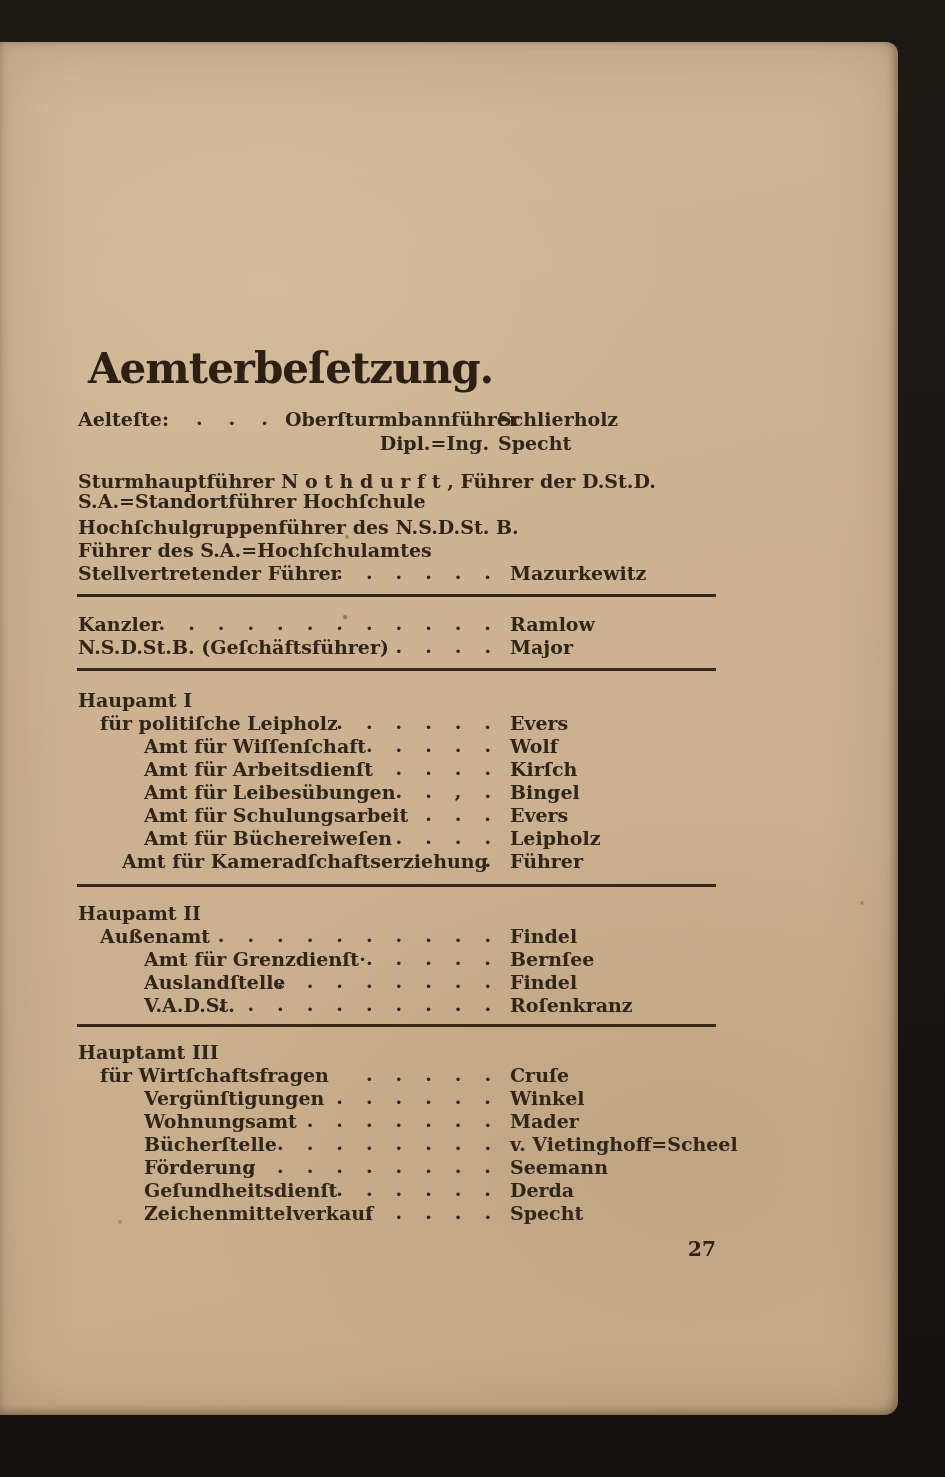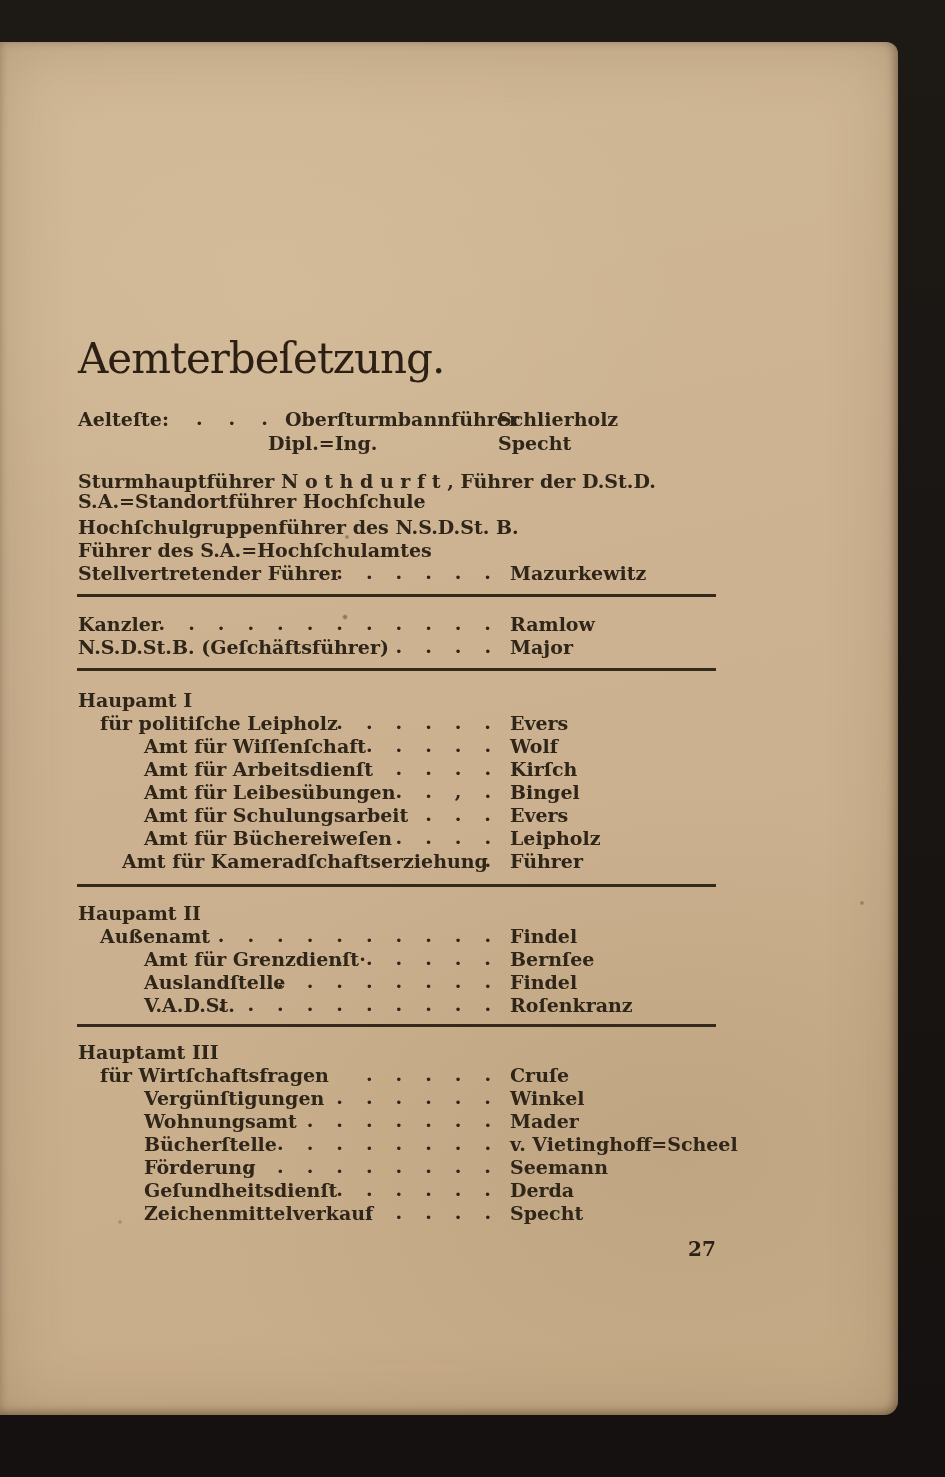--- a/index.html
+++ b/index.html
@@ -20,34 +20,34 @@
       linear-gradient(168deg,#d0b795 0%,#ccb291 45%,#c7ac88 100%);
     border-radius:0 12px 14px 0;
     box-shadow:
       inset 0 0 70px rgba(92,66,36,0.22),
       inset -4px 0 9px rgba(56,38,18,0.30),
       inset 0 -4px 9px rgba(56,38,18,0.28),
       inset 0 3px 6px rgba(250,238,214,0.18);
     color:#2f2519;
   }
   .title{
-    position:absolute;left:78px;top:294px;margin:0;
-    font-size:42px;font-weight:400;letter-spacing:-1px;color:#2b2013;
+    position:absolute;left:78px;top:294px;margin:10px;
+    font-size:42px;font-weight:700;letter-spacing:-1px;color:#2b2013;
     white-space:nowrap;line-height:1.1;
   }
   .block{position:absolute;left:78px;top:0;width:660px;height:100%;}
   .row{position:absolute;left:0;width:640px;height:23px;font-size:19px;font-weight:700;line-height:23px;}
   .row .label,.row .rank,.row .name{position:absolute;top:0;white-space:nowrap;}
   .row .name{left:432px;}
   .dots{
     position:absolute;left:0;top:-1px;width:436px;text-align:right;
     letter-spacing:23px;white-space:nowrap;font-weight:700;
   }
   .dots-mid{position:absolute;left:118px;top:-1px;letter-spacing:26px;white-space:nowrap;font-weight:700;}
-  .rank-right{left:190px;width:210px;text-align:left;}
+  .rank-right{left:201px;width:210px;text-align:right;}
   .para-line{
     position:absolute;left:0;white-space:nowrap;
     font-size:19px;font-weight:700;line-height:23px;
   }
   .heading{
     position:absolute;left:0;white-space:nowrap;
     font-size:19px;font-weight:700;line-height:23px;
   }
   .rule{position:absolute;left:77px;width:639px;height:3px;background:#342a1c;
         box-shadow:0 -4px 0 -2px rgba(52,42,28,0.25);}

